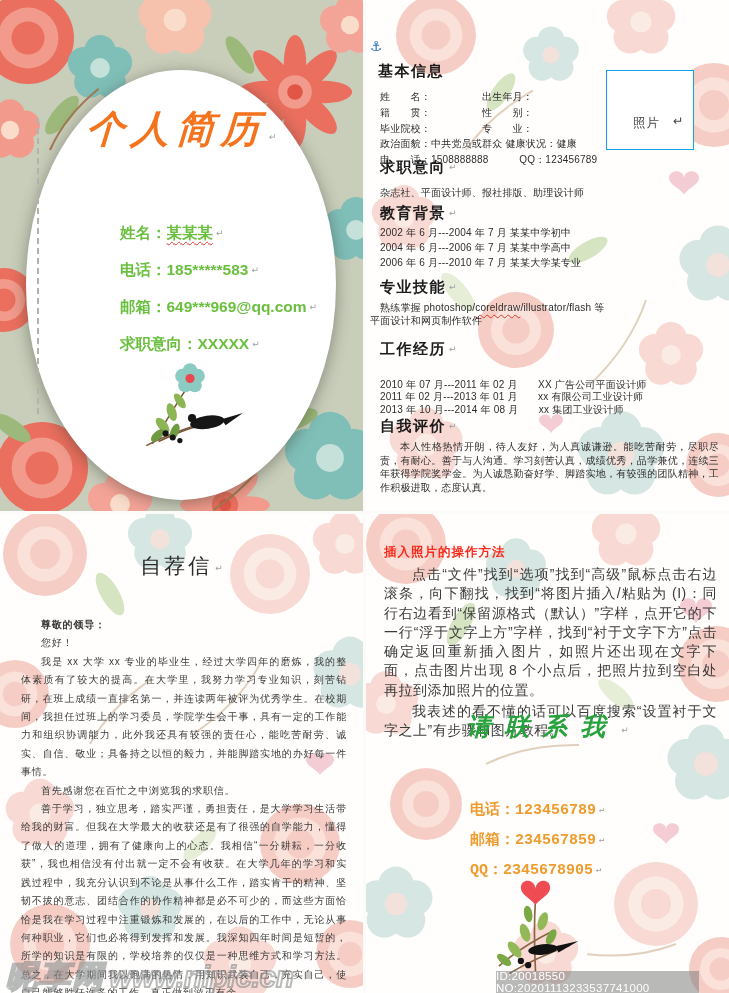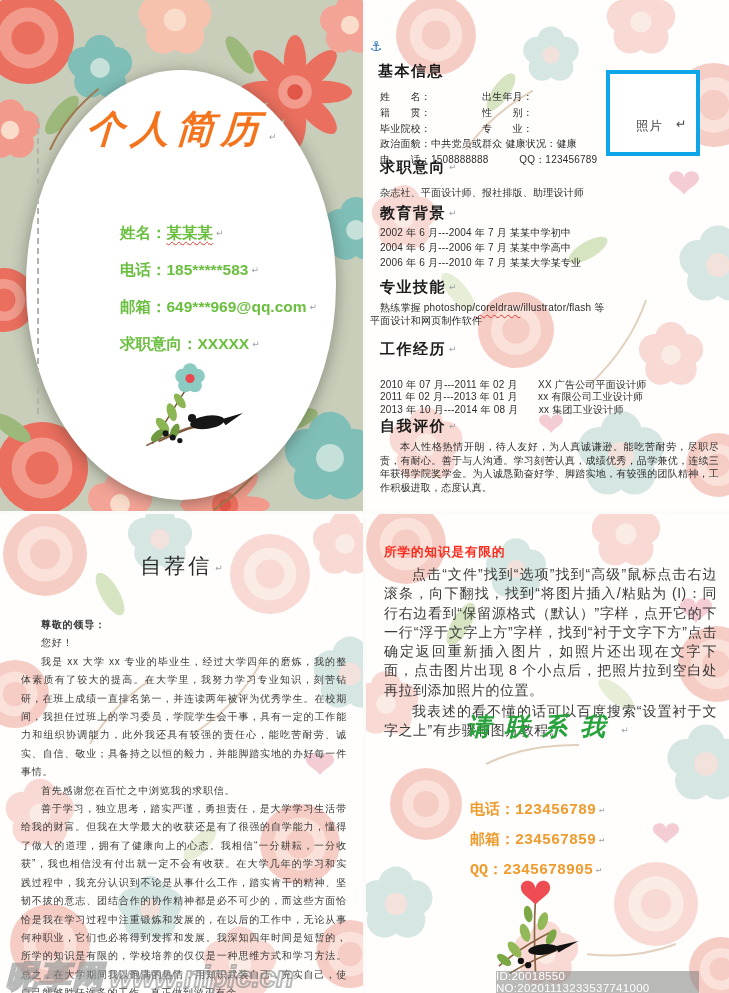--- a/index.html
+++ b/index.html
@@ -23,21 +23,21 @@
   .pm{color:#9aa0a6;font-size:9px;font-weight:normal;font-style:normal;margin-left:3px;vertical-align:2px;letter-spacing:0;}
   .deco-art{position:absolute;z-index:4;}
   
   .anchor{position:absolute;left:4px;top:38px;font-size:14px;color:#2e74b5;z-index:3;}
   .h2{position:absolute;font-size:15px;font-weight:bold;color:#1b1b1b;letter-spacing:1.5px;z-index:3;}
   .body9{position:absolute;font-size:10px;color:#2d2d2d;z-index:3;letter-spacing:.2px;}
   .rows16 div{line-height:15.8px;white-space:nowrap;}
   .rows15 div{line-height:15.2px;white-space:nowrap;}
   .rows12 div{line-height:12.3px;white-space:nowrap;}
   .photo-box{position:absolute;left:240px;top:70px;width:86px;height:78px;background:#fff;
-        border:4px solid #0ea5e9;z-index:3;}
+        border:1px solid #0ea5e9;z-index:3;}
   .photo-box span{display:inline-block;margin:21px 0 0 13px;font-size:12.5px;color:#474747;letter-spacing:1px;}
   .evalp{line-height:13.6px;text-indent:2em;}
   
   .letter-title{position:absolute;left:0;right:0;top:38px;text-align:center;font-size:21px;
         color:#2a2a2a;letter-spacing:3px;z-index:3;}
   .letter-body{position:absolute;left:21px;right:16px;top:102px;font-size:10px;color:#3a3a3a;
         line-height:18.4px;letter-spacing:.8px;z-index:3;text-align:justify;}
   .letter-body p{margin:0;text-indent:2em;}
   .salut{text-indent:0;font-weight:bold;}
   .watermark{position:absolute;left:6px;top:442px;z-index:6;white-space:nowrap;
@@ -554,21 +554,21 @@
         <g transform="translate(250,180) rotate(-50)">
           <ellipse rx="8.4" ry="22" fill="#e2ecd2"></ellipse>
         </g>
         <g transform="translate(120,250) rotate(15)">
           <path d="M0,0 Q34,-29.749999999999996 85,-42.5" stroke="#dcc8b2" stroke-width="2" fill="none"></path>
         </g>
         <g transform="translate(310,430) rotate(-160)">
           <path d="M0,0 Q32,-28 80,-40" stroke="#dcc8b2" stroke-width="2" fill="none"></path>
         </g>
       </svg>
-    <div class="howto-title">所学的知识是有限的</div>
+    <div class="howto-title">插入照片的操作方法</div>
     <div class="howto-body">
       <p>点击“文件”找到“选项”找到“高级”鼠标点击右边滚条，向下翻找，找到“将图片插入/粘贴为 (I)：同行右边看到“保留源格式（默认）”字样，点开它的下一行“浮于文字上方”字样，找到“衬于文字下方”点击确定返回重新插入图片，如照片还出现在文字下面，点击图片出现 8 个小点后，把照片拉到空白处再拉到添加照片的位置。</p>
       <p>我表述的看不懂的话可以百度搜索“设置衬于文字之上”有步骤和图片教程。</p>
     </div>
     <div class="contact-title"><span>请联系我</span><span class="pm">↵</span></div>
     <div class="contacts">
       <div class="contact-row"><span>电话：</span><span>123456789</span><span class="pm">↵</span></div>
       <div class="contact-row"><span>邮箱：</span><span>234567859</span><span class="pm">↵</span></div>
       <div class="contact-row"><span>QQ：</span><span>2345678905</span><span class="pm">↵</span></div>
     </div>

